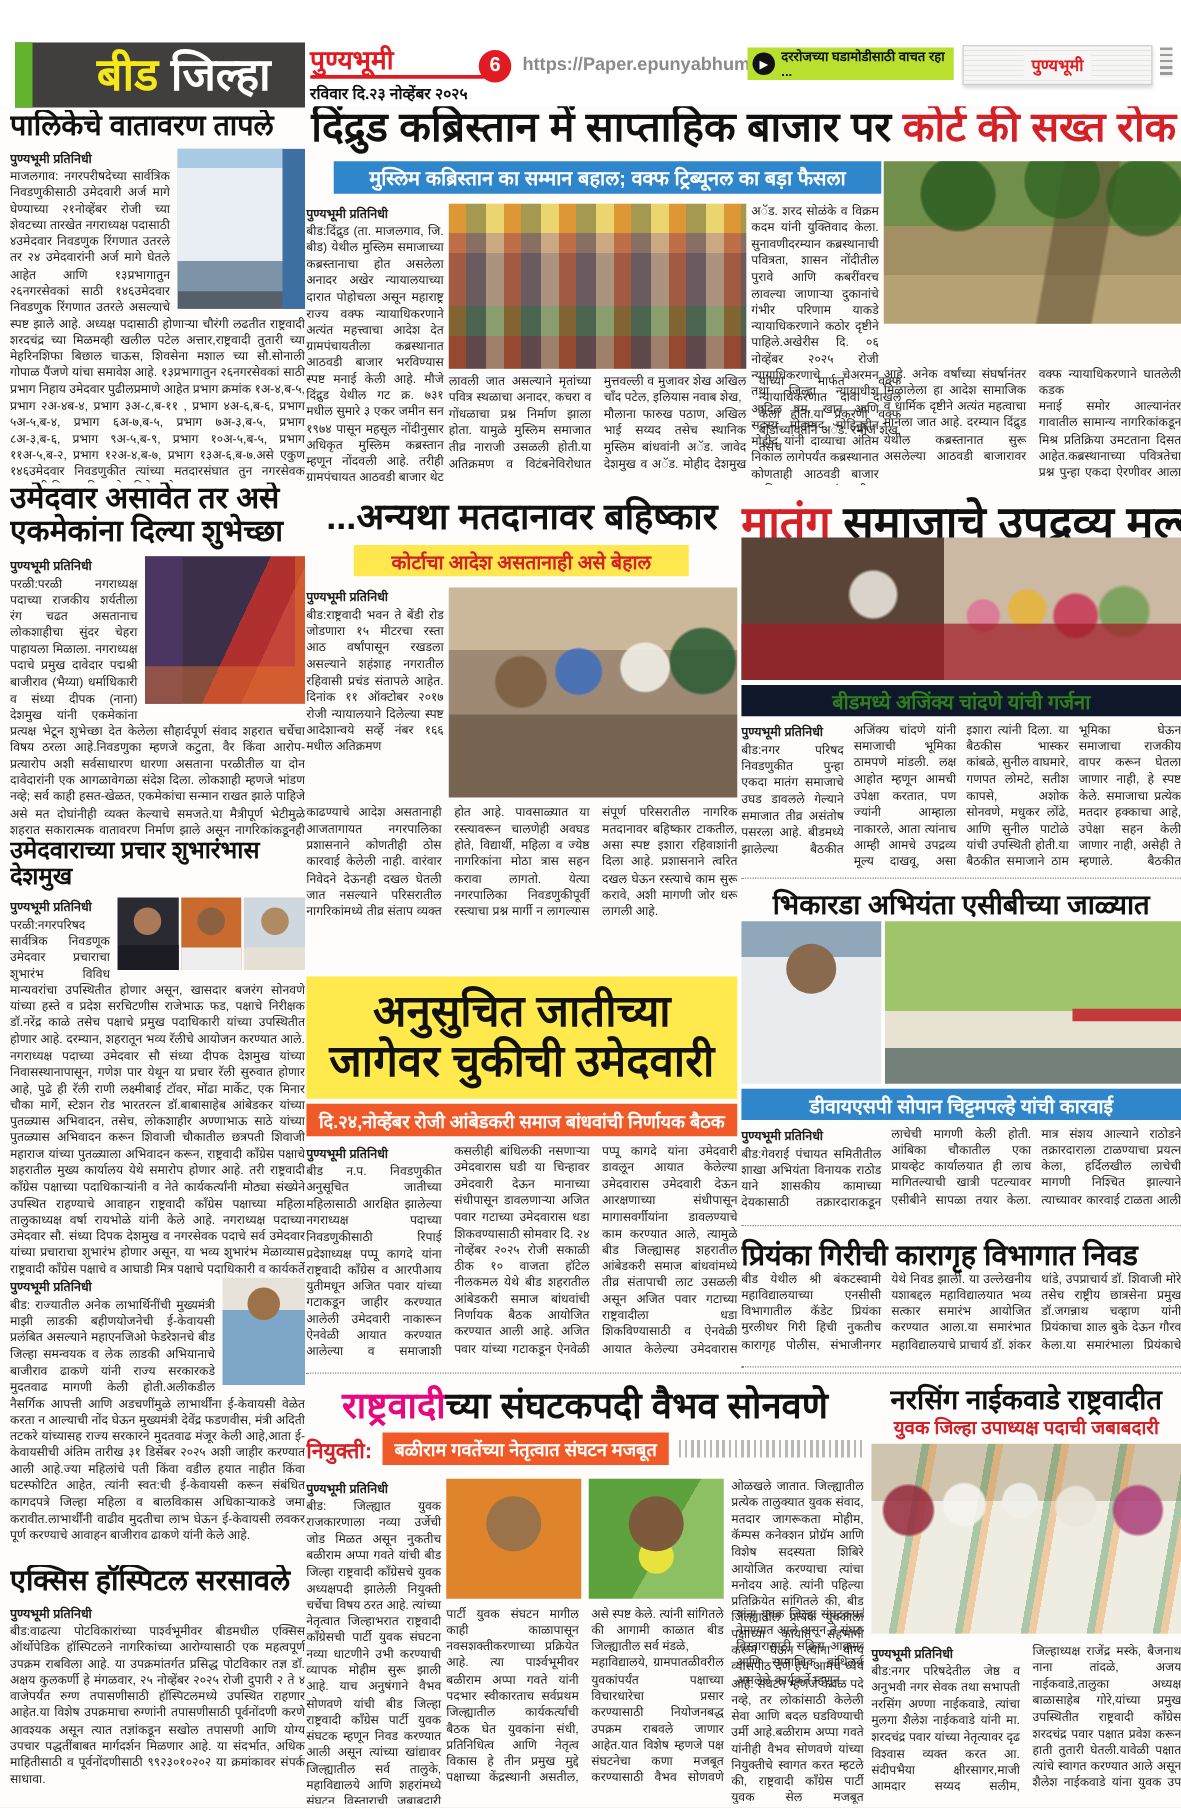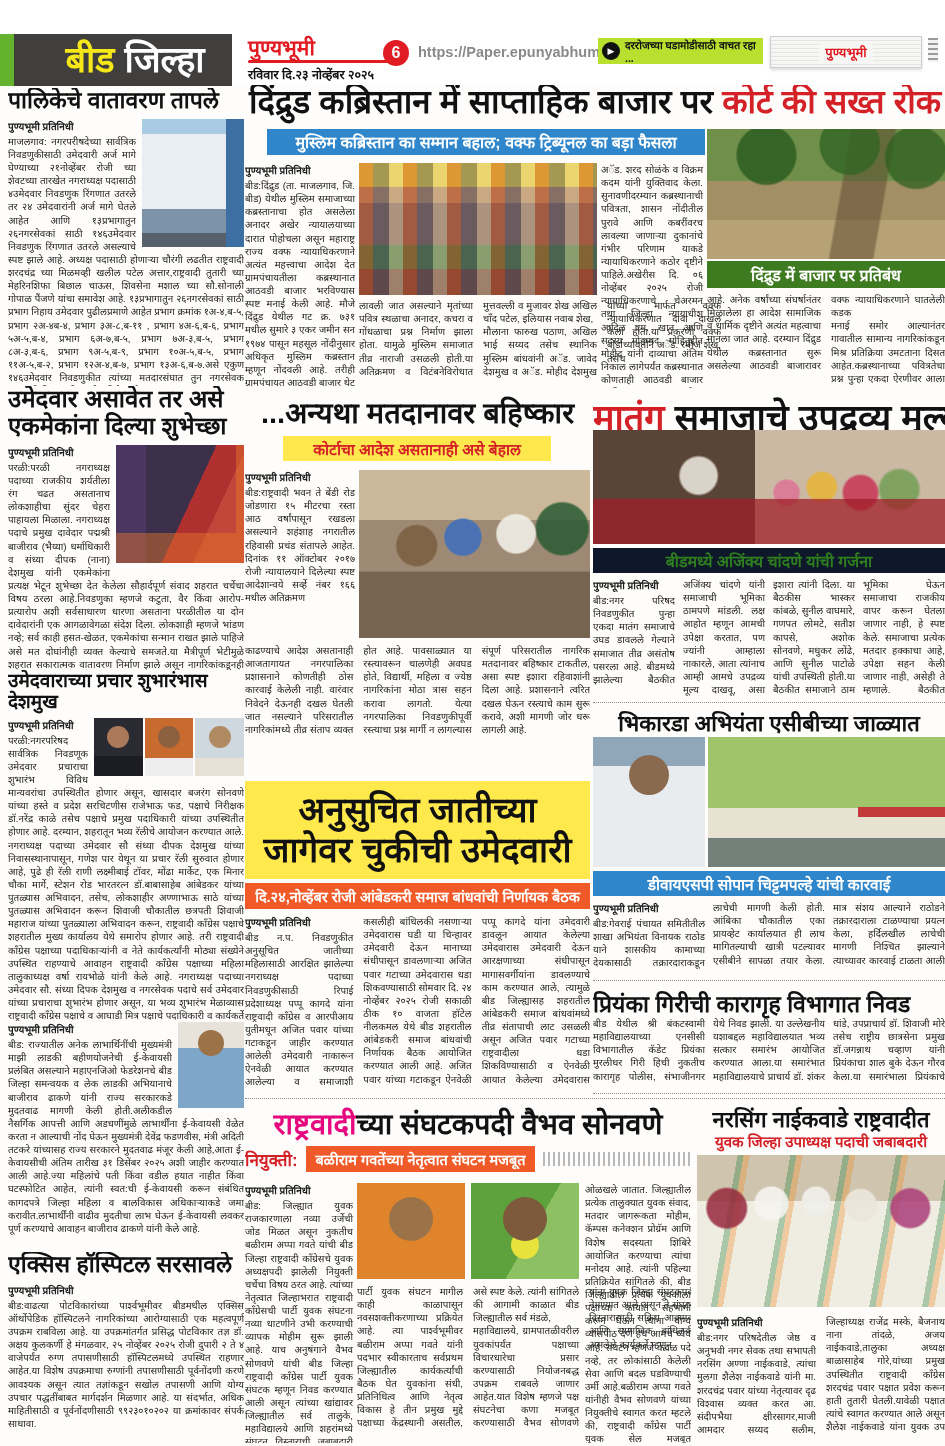--- a/index.html
+++ b/index.html
@@ -1,20 +1,20 @@
 <!DOCTYPE html>
 <html lang="mr"><head>
 <meta charset="utf-8">
 <style>
   html,body{margin:0;padding:0;background:#e9e9e6;}
   #page{position:relative;width:945px;height:1446px;margin:0 auto;background:#fefdfb;
         font-family:"Liberation Sans","DejaVu Sans",sans-serif;color:#1f1f1f;overflow:hidden;}
   
   #masthead-bar{position:absolute;left:0;top:0;width:945px;height:85px;background:#fff;}
-  .district-box{position:absolute;left:0;top:34px;width:232px;height:52px;background:#413f3d;display:flex;align-items:center;gap:24px;}
+  .district-box{position:absolute;left:12px;top:34px;width:232px;height:52px;background:#413f3d;display:flex;align-items:center;gap:24px;}
   .green-tab{width:14px;height:52px;background:#63b32e;}
   .district-text{flex:1;text-align:center;font-size:36px;font-weight:bold;line-height:1;}
   .district-bold{color:#f5e718;}
   .district-rest{color:#ffffff;}
   .masthead-block{position:absolute;left:248px;top:33px;width:150px;}
   .masthead-name{color:#e11b22;font-size:21px;font-weight:bold;}
   .masthead-rule{position:absolute;left:0;top:27px;width:140px;height:3px;background:#e11b22;border-radius:2px;}
   .masthead-date{position:absolute;left:0;top:33px;width:170px;font-size:12.5px;font-weight:bold;color:#111;white-space:nowrap;}
   .page-circle{position:absolute;left:383px;top:40px;width:26px;height:26px;border-radius:50%;background:#e11b22;color:#fff;
                font-size:16px;font-weight:bold;display:flex;align-items:center;justify-content:center;}
@@ -247,21 +247,20 @@
       </div>
       <div class="d-photo-market"></div>
       <div class="d-cols23">
         <p class="bodytxt">लावली जात असल्याने मृतांच्या पवित्र स्थळाचा अनादर, कचरा व गोंधळाचा प्रश्न निर्माण झाला होता. यामुळे मुस्लिम समाजात तीव्र नाराजी उसळली होती.या अतिक्रमण व विटंबनेविरोधात मुत्तवल्ली व मुजावर शेख अखिल चाँद पटेल, इलियास नवाब शेख,</p>
         <p class="bodytxt">मौलाना फारुख पठाण, अखिल भाई सय्यद तसेच स्थानिक मुस्लिम बांधवांनी अॅड. जावेद देशमुख व अॅड. मोहीद देशमुख यांच्या मार्फत वक्फ न्यायाधिकरणात दावा दाखल केला होता.या प्रकरणी वक्फ बोर्डाच्यावतीने अॅड. रमीज शेख, तसेच</p>
       </div>
       <div class="d-c4">
         <p class="bodytxt">अॅड. शरद सोळंके व विक्रम कदम यांनी युक्तिवाद केला. सुनावणीदरम्यान कब्रस्थानाची पवित्रता, शासन नोंदीतील पुरावे आणि कबरींवरच लावल्या जाणाऱ्या दुकानांचे गंभीर परिणाम याकडे न्यायाधिकरणाने कठोर दृष्टीने पाहिले.अखेरीस दि. ०६ नोव्हेंबर २०२५ रोजी न्यायाधिकरणाचे चेअरमन तथा जिल्हा न्यायाधीश आदिल एम. खान आणि सदस्य मोहम्मद मोहिनुद्दीन मोहीद यांनी दाव्याचा अंतिम निकाल लागेपर्यंत कब्रस्थानात कोणताही आठवडी बाजार भरविण्यास ग्रामपंचायतीला कडक मनाई केली.या निर्णयामुळे कब्रस्थानाची झालेली विटंबना थांबणार असून मुस्लिम समाजात मोठा दिलासा निर्माण झाला</p>
       </div>
       <div class="d-photo-grave"></div>
-      <div class="greenbar caption-bar">दिंद्रुड में बाजार पर प्रतिबंध</div>
       <div class="d-cols56">
         <p class="bodytxt">आहे. अनेक वर्षांच्या संघर्षानंतर मिळालेला हा आदेश सामाजिक व धार्मिक दृष्टीने अत्यंत महत्वाचा मानला जात आहे. दरम्यान दिंद्रुड येथील कब्रस्तानात सुरू असलेल्या आठवडी बाजारावर वक्फ न्यायाधिकरणाने घातलेली कडक</p>
         <p class="bodytxt">मनाई समोर आल्यानंतर गावातील सामान्य नागरिकांकडून मिश्र प्रतिक्रिया उमटताना दिसत आहेत.कब्रस्थानाच्या पवित्रतेचा प्रश्न पुन्हा एकदा ऐरणीवर आला असून, अनेक नागरिकांनी न्यायालयाच्या या निर्णयाचे स्वागत केले आहे.</p>
       </div>
     </section>
 
     <section id="anyatha">
       <h1>...अन्यथा मतदानावर बहिष्कार</h1>
       <div class="yellowbar caption-bar">कोर्टाचा आदेश असतानाही असे बेहाल</div>
       <div class="an-c1">

